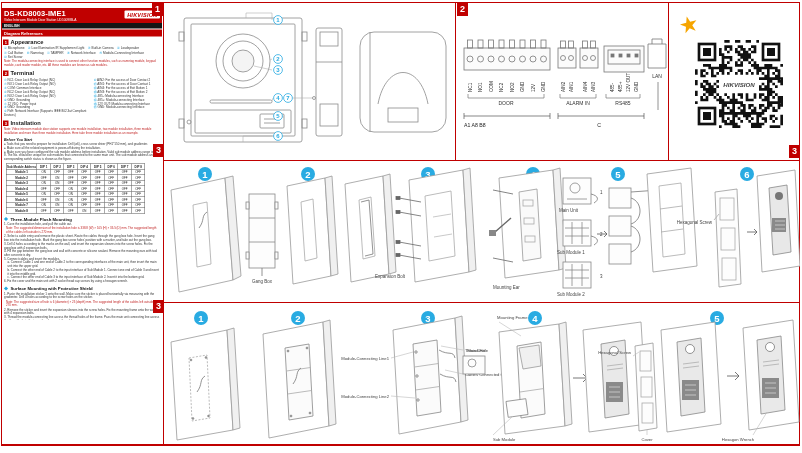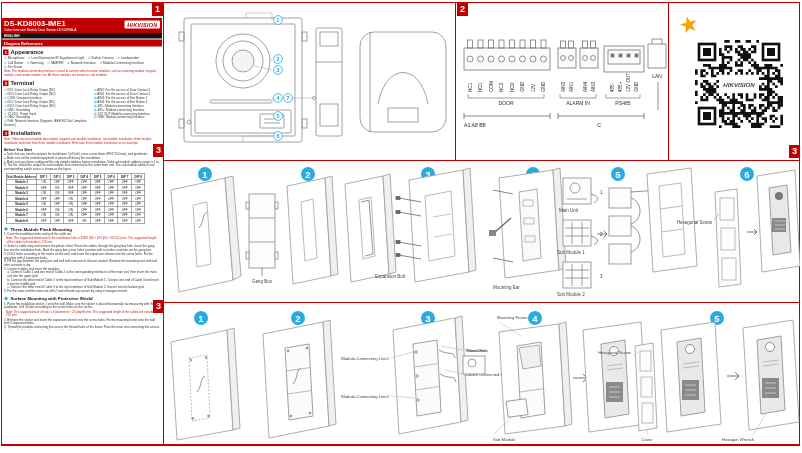--- a/index.html
+++ b/index.html
@@ -3,21 +3,21 @@
 <meta charset="utf-8">
 <style>
   html,body{margin:0;padding:0;background:#e9e9e9;}
   .page{position:relative;width:802px;height:453px;background:#fff;overflow:hidden;
         font-family:"Liberation Sans",sans-serif;}
   .rline{position:absolute;background:#c00000;}
   .rbadge{position:absolute;width:11px;height:13px;background:#c00000;color:#fff;
           font:bold 9px/13px "Liberation Sans",sans-serif;text-align:center;z-index:5;}
 
   
-  .left-col{position:absolute;left:2px;top:18px;width:160px;height:312px;overflow:hidden;}
+  .left-col{position:absolute;left:2px;top:8px;width:160px;height:312px;overflow:hidden;}
   .left-inner{width:320px;transform:scale(.5);transform-origin:0 0;color:#333;}
   .hdr{position:relative;background:#c00000;color:#fff;height:30px;padding:3px 4px;box-sizing:border-box;}
   .model{font-size:15px;font-weight:bold;letter-spacing:.2px;line-height:16px;}
   .subtitle{font-size:6.5px;}
   .logo{position:absolute;right:4px;top:5px;background:#fff;border-radius:2px;padding:2px 5px;
         color:#c00000;font-weight:bold;font-style:italic;font-size:11px;letter-spacing:.5px;}
   .lang-bar{background:#141414;color:#fff;font-size:7px;font-weight:bold;padding:2px 4px;}
   .diag-bar{background:#c00000;color:#fff;font-size:8px;font-weight:bold;padding:2.5px 4px;margin-top:2px;}
   .sec-head{display:flex;align-items:center;gap:4px;margin:5px 2px 2px 2px;}
   .sec-num{background:#c00000;color:#fff;font-size:8px;font-weight:bold;width:11px;height:11px;

